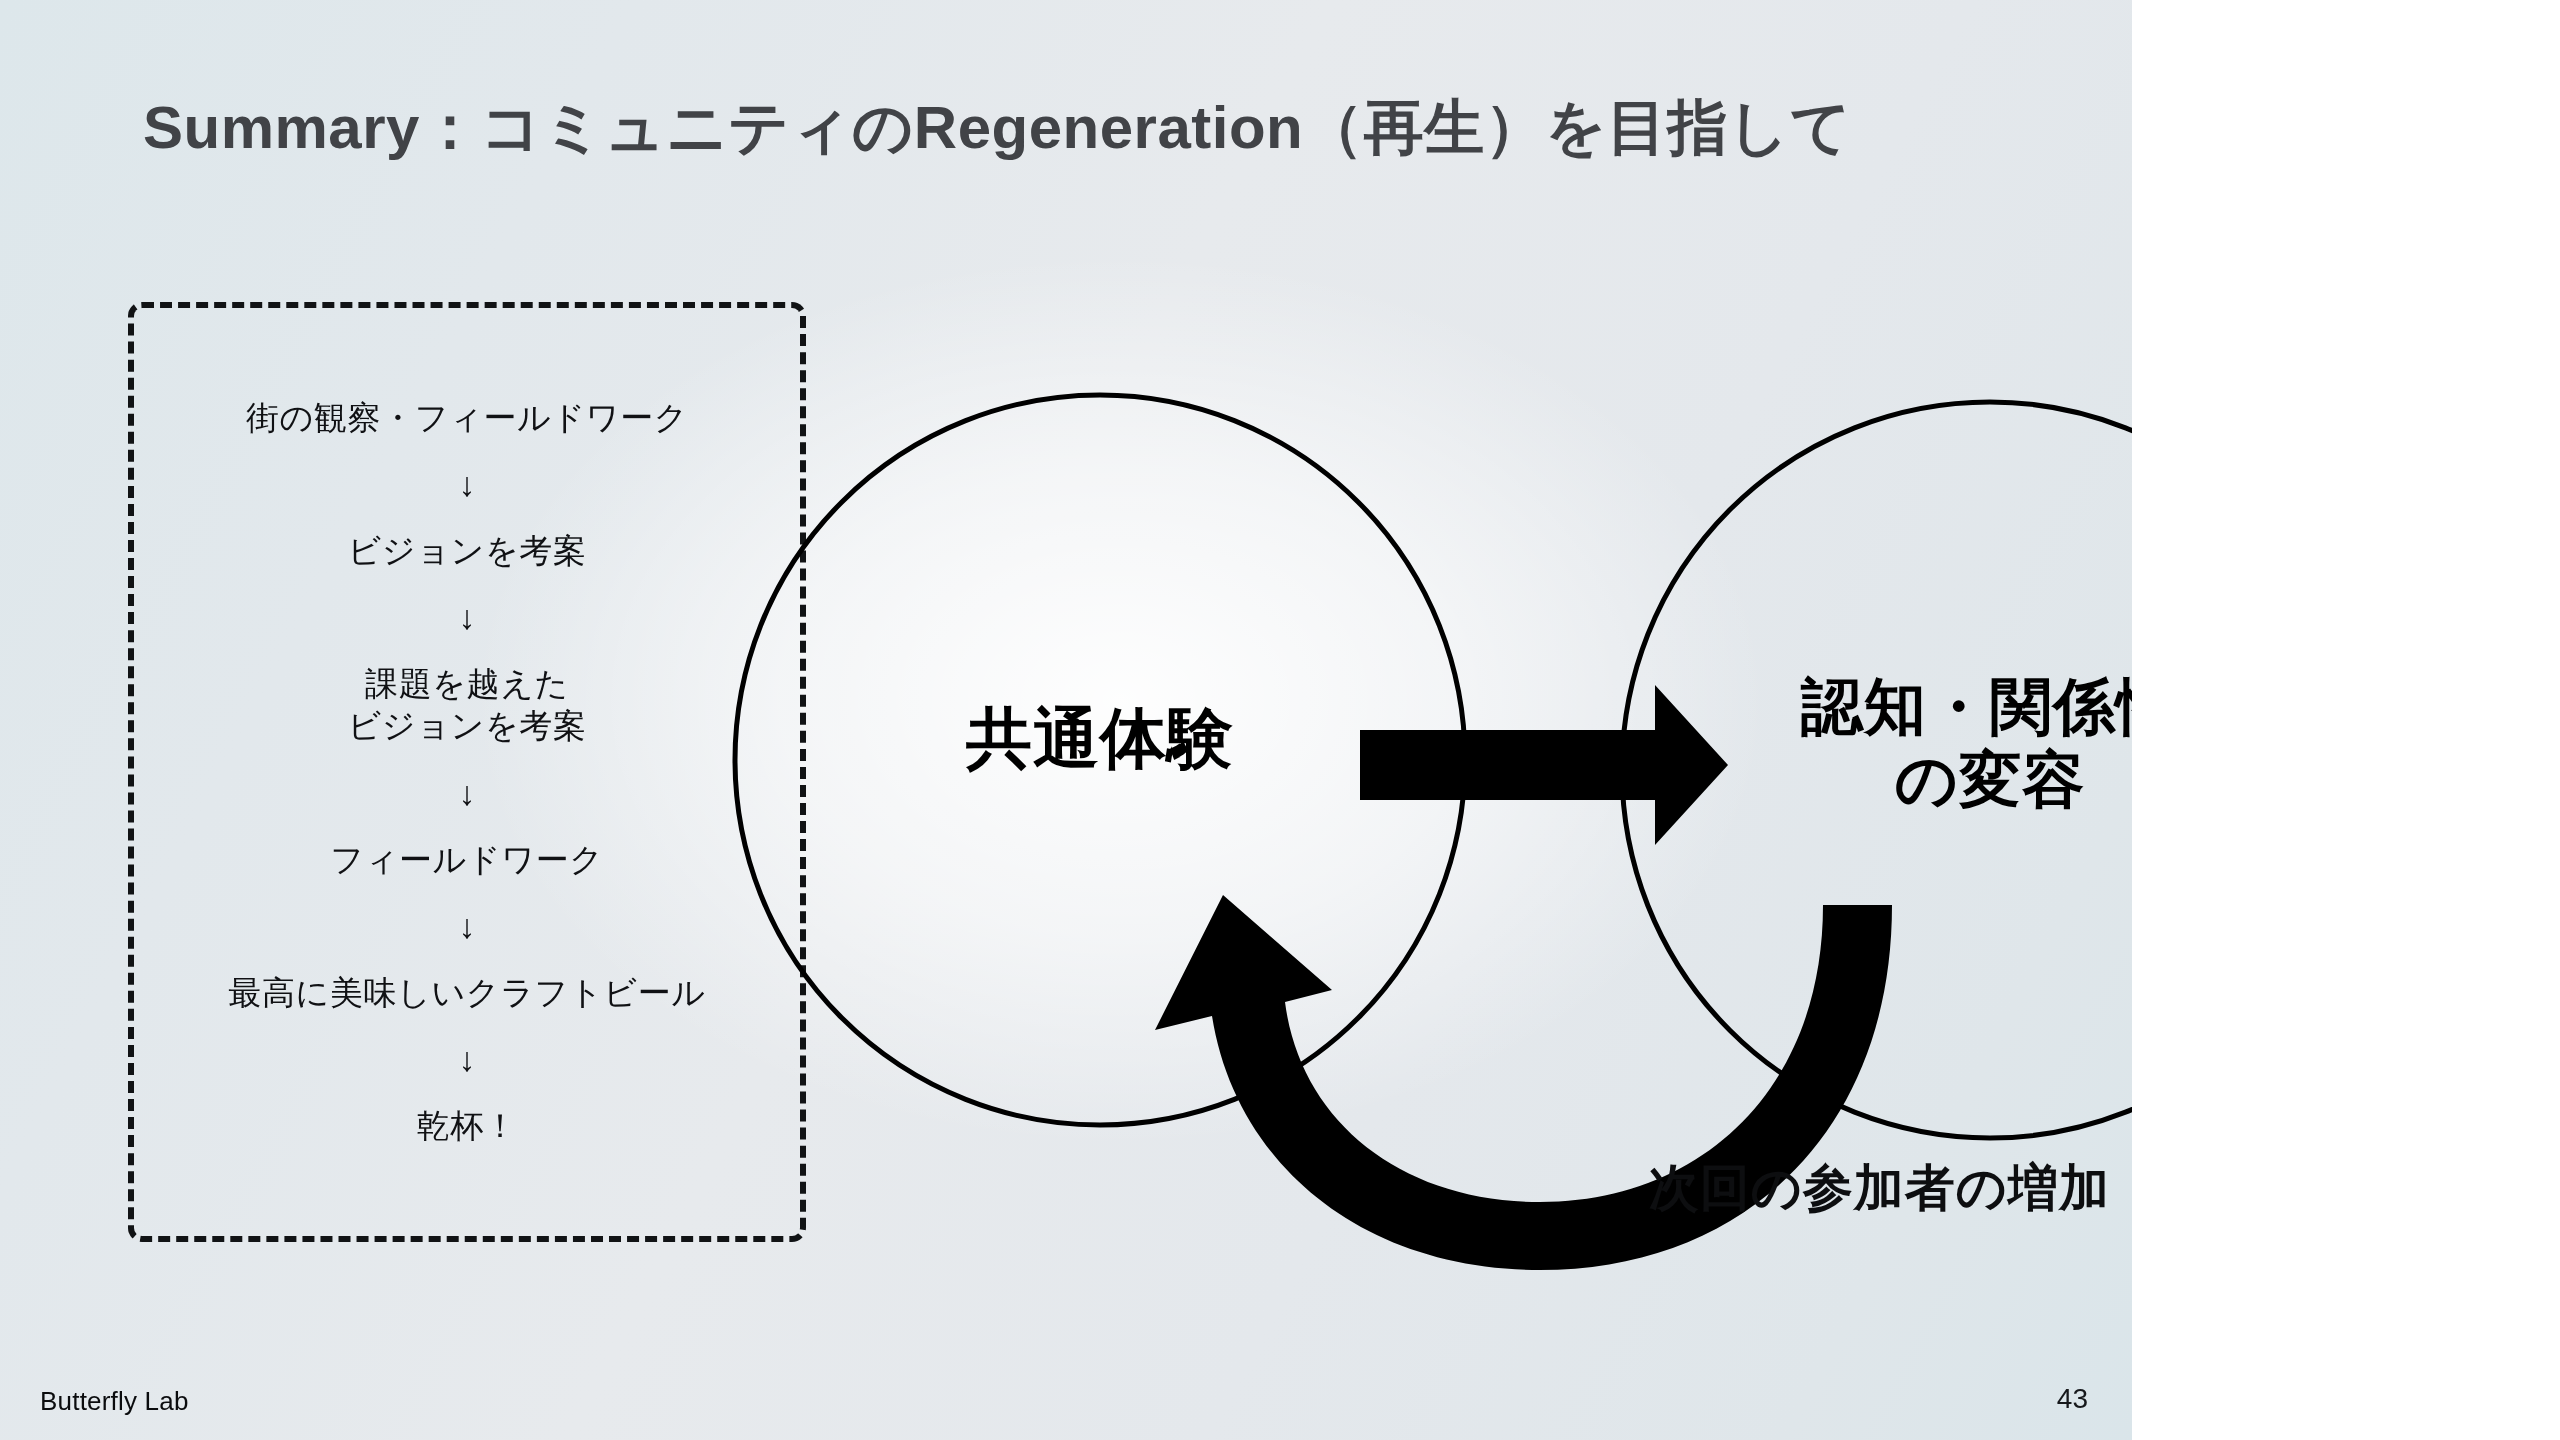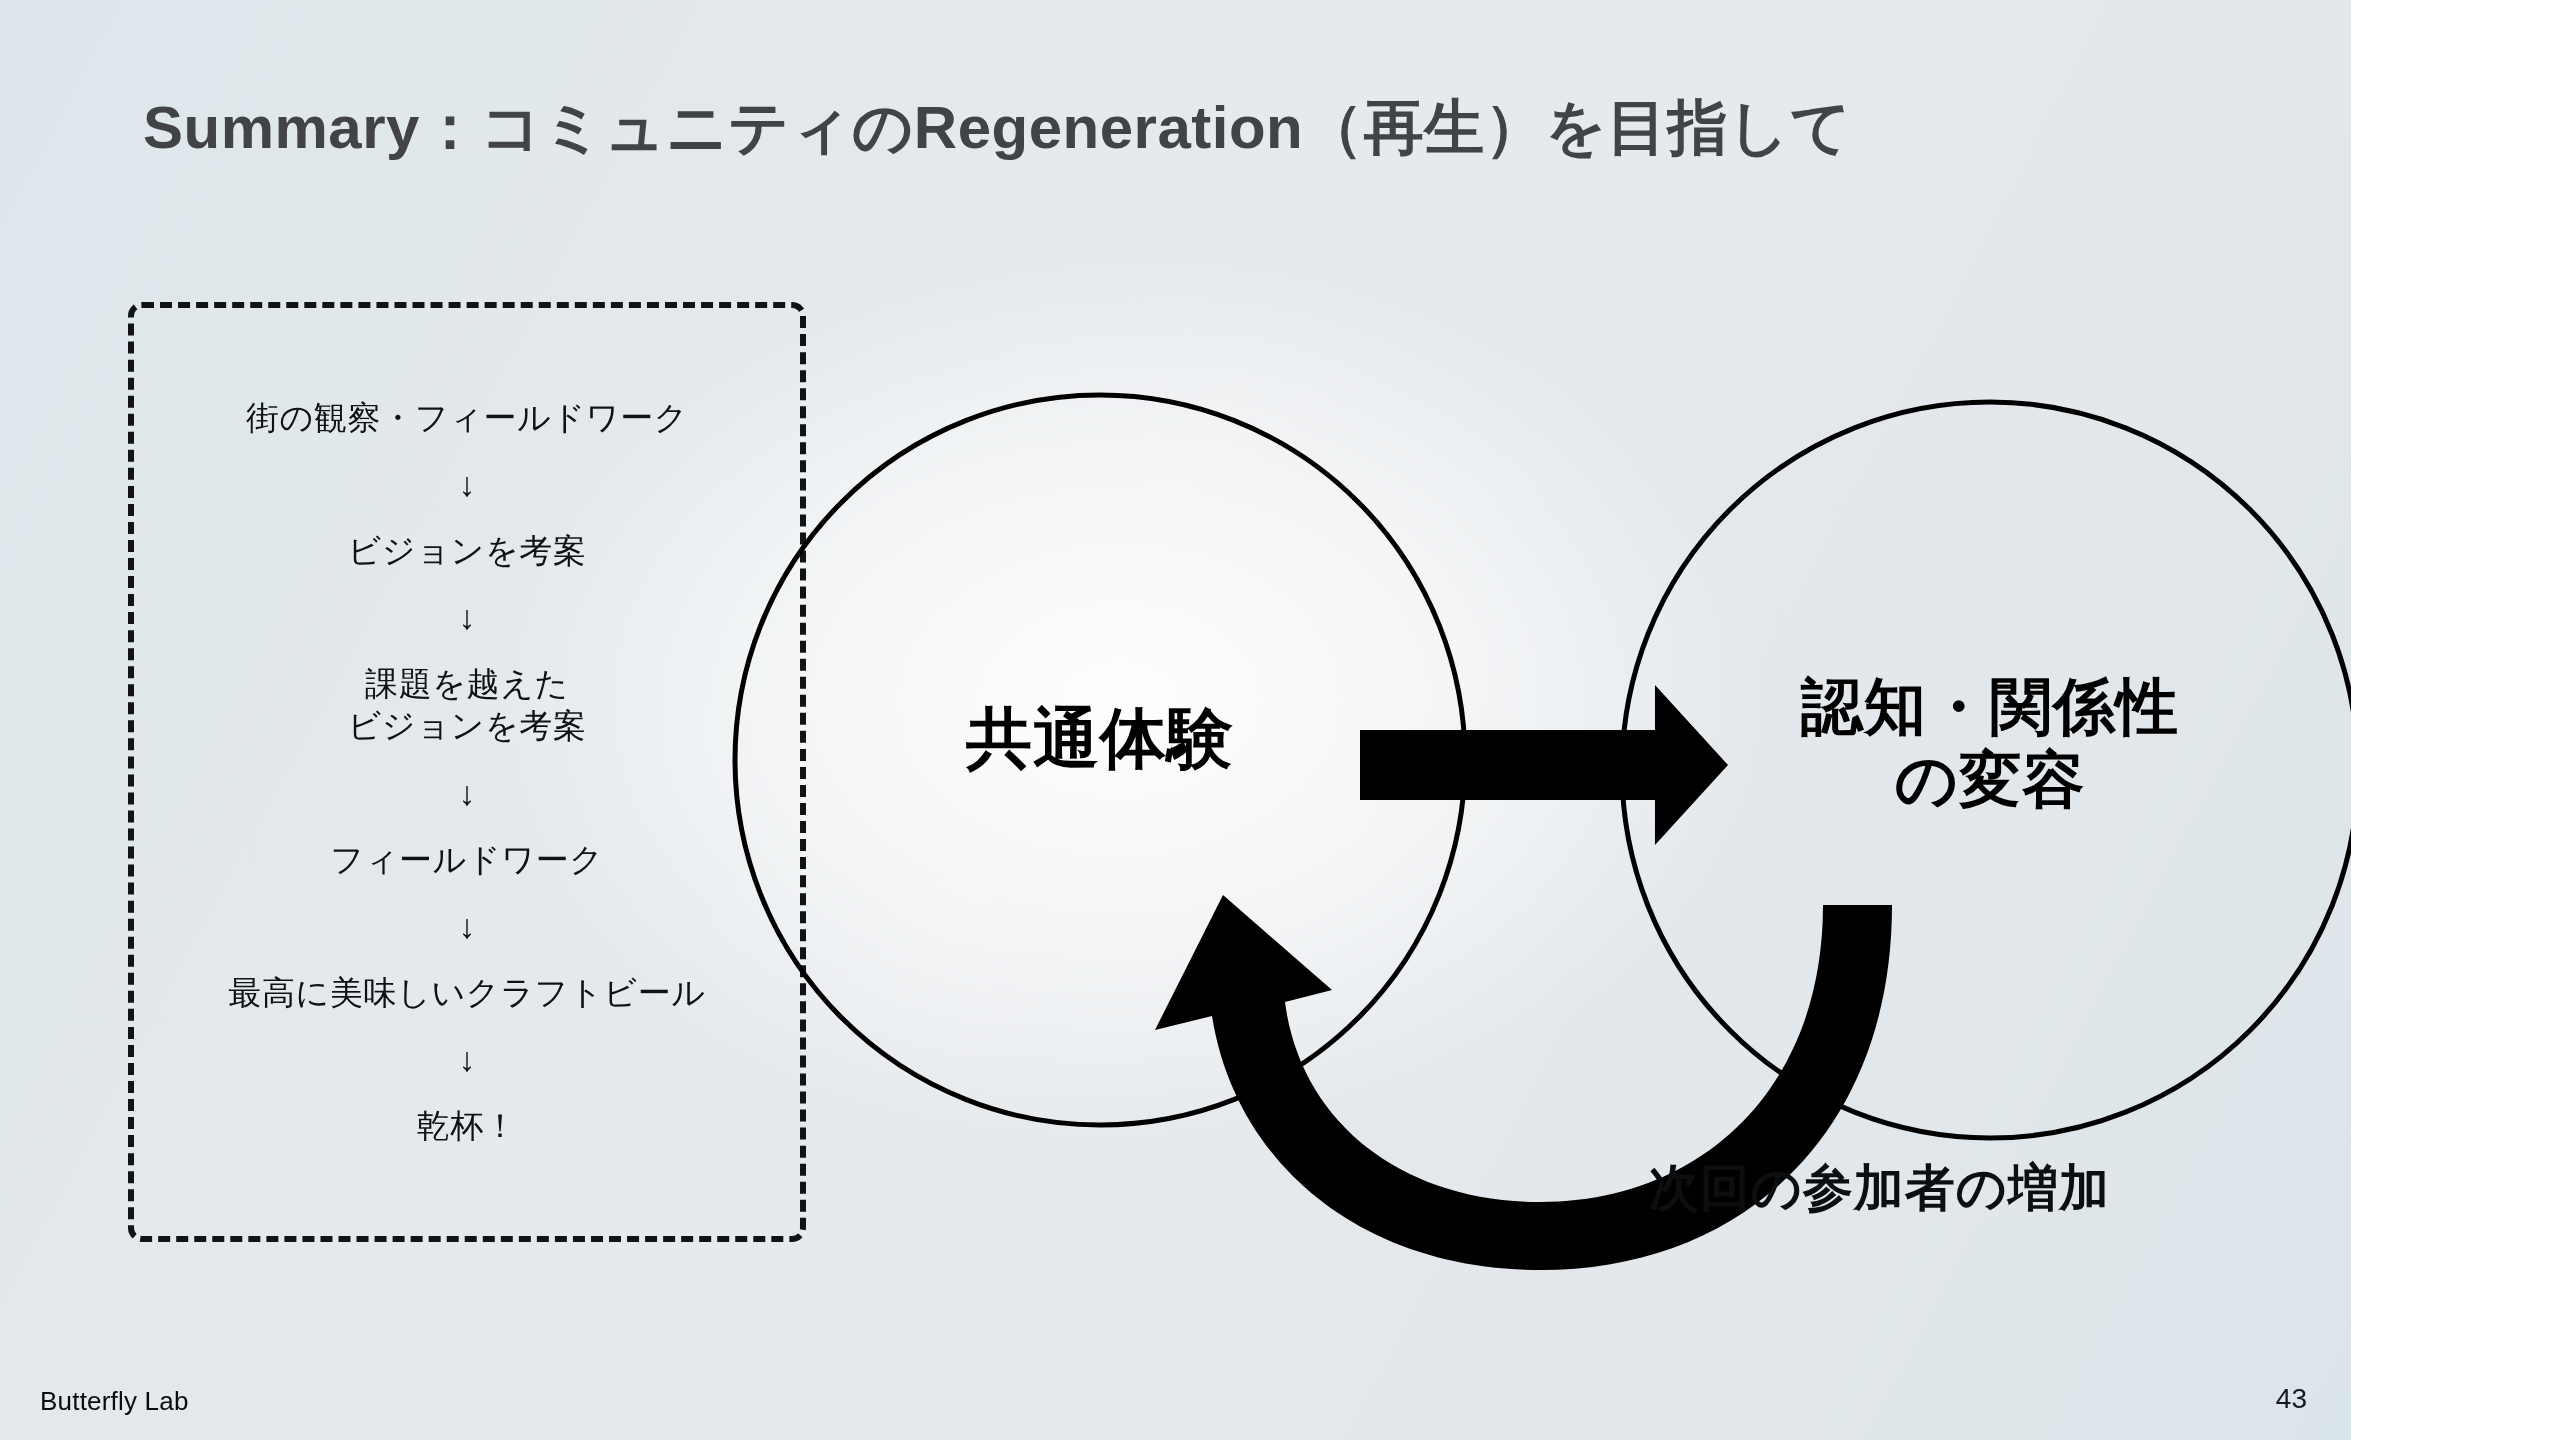--- a/index.html
+++ b/index.html
@@ -2,21 +2,21 @@
 <html lang="ja"><head>
 <meta charset="utf-8">
 <style>
   html, body {
     margin: 0;
     padding: 0;
     background: #ffffff;
   }
   .slide {
     position: relative;
-    width: 2351px;
+    width: 2132px;
     height: 1440px;
     overflow: hidden;
     font-family: "Liberation Sans", "DejaVu Sans", sans-serif;
     background:
       radial-gradient(ellipse 900px 620px at 1120px 700px, rgba(255,255,255,0.95) 0%, rgba(255,255,255,0.55) 38%, rgba(255,255,255,0.0) 72%),
       linear-gradient(118deg, #dde7eb 0%, #e2e8ec 22%, #e7eaed 46%, #e4e8ec 68%, #dfe6ea 88%, #dae5ea 100%);
   }
 
   
   .title {

